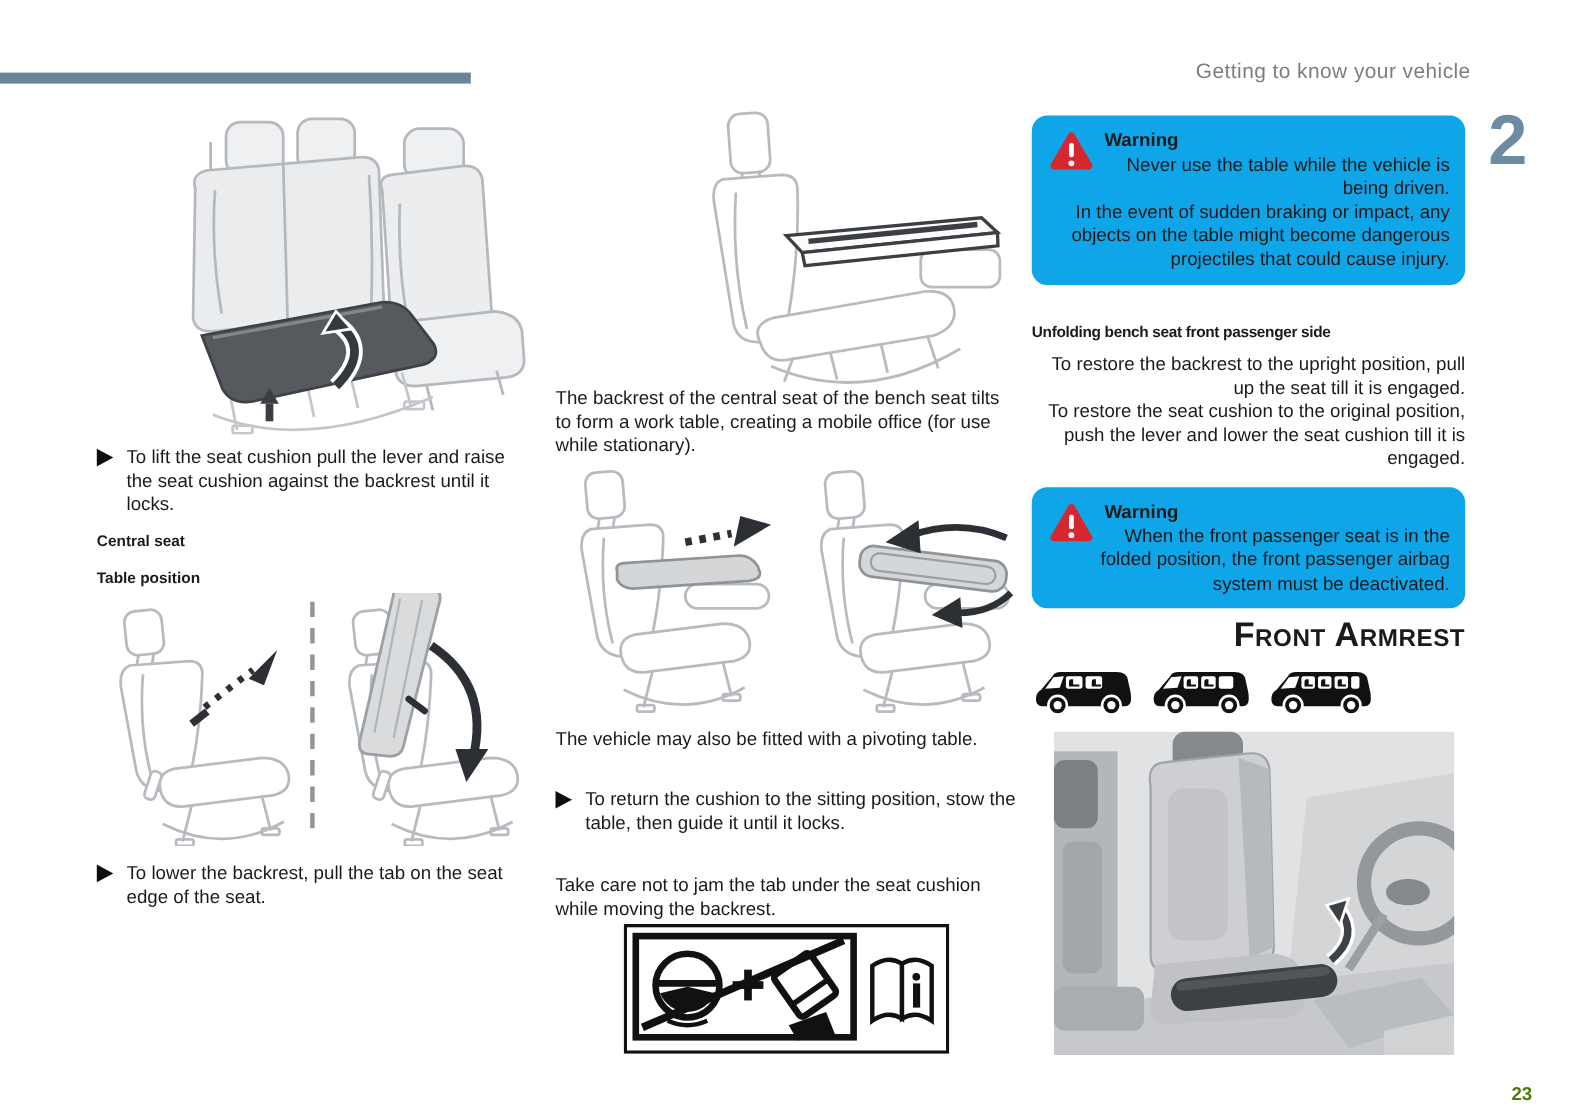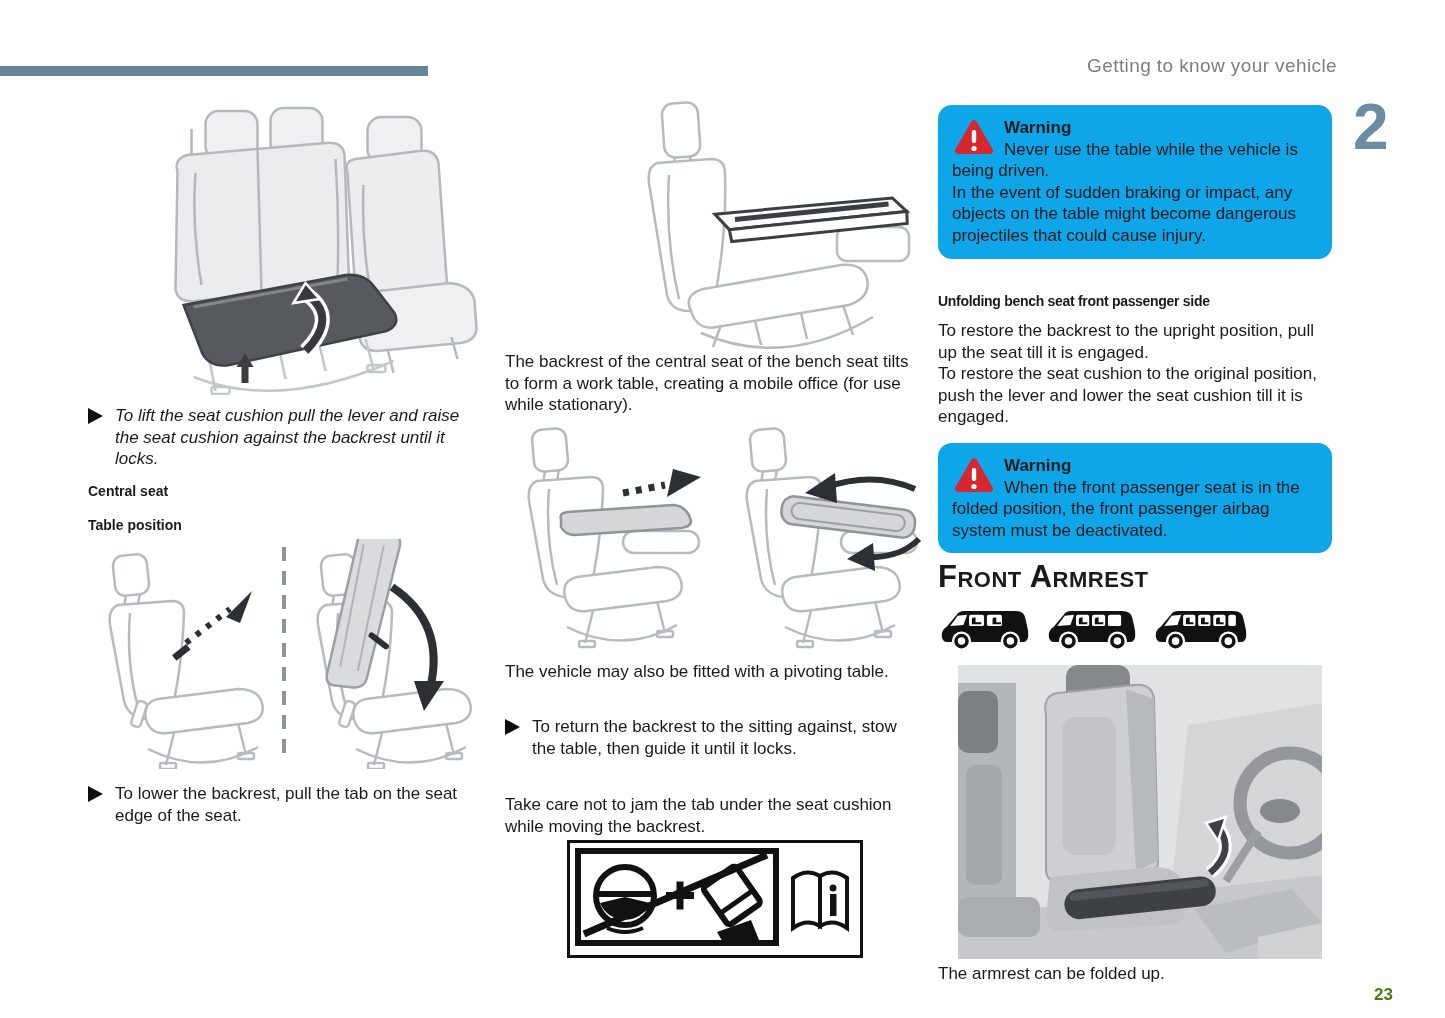--- a/index.html
+++ b/index.html
@@ -13,21 +13,21 @@
   #col1{left:88px;top:78px;width:392px;height:860px;}
   #col2{left:505px;top:78px;width:420px;height:880px;}
   #col3{left:938px;top:84px;width:394px;height:900px;}
   .blk{position:absolute;left:0;width:100%;}
   p,.bullet,.warnbox,.caption{font-size:17px;line-height:21.6px;margin:0;}
   .bullet{padding-left:27px;box-sizing:border-box;}
   .tri{position:absolute;left:0;top:3px;width:0;height:0;
        border-left:15px solid #0e0e0e;border-top:8.5px solid transparent;border-bottom:8.5px solid transparent;}
   .h3{font-size:14px;font-weight:bold;}
   .h3.tight{letter-spacing:-0.3px;white-space:nowrap;}
-  .pre{white-space:pre-line;}
+  .pre{white-space:pre-line;text-align:right;}
   .warnbox{background:#0ea5e9;border-radius:14px;padding:12px 14px;box-sizing:border-box;}
   .warn-icon{float:left;width:40px;height:36px;margin:2px 10px 0 2px;}
   .warn-title{font-weight:bold;}
   .smallcaps{font-variant:small-caps;font-weight:bold;font-size:31px;letter-spacing:.5px;line-height:1;}
   .vanrow{display:flex;gap:13px;align-items:flex-end;}
   .illus{display:block;}
 </style>
 </head>
 <body>
 
@@ -76,21 +76,21 @@
         <path d="M156,252 C176,232 180,212 158,196" fill="none" stroke="#35383c" stroke-width="8"></path>
         <polygon points="144,204 156,184 170,200" fill="#35383c" stroke="#ffffff" stroke-width="2.5"></polygon>
       </g>
 
       <g fill="#3a3d41">
         <rect x="92" y="268" width="7" height="16"></rect>
         <polygon points="87,268 104,268 95.5,254"></polygon>
       </g>
     </svg>
 
-    <div class="bullet blk" style="top:306px;font-style:italic;">
+    <div class="bullet blk" style="top:306px;">
       <span class="tri"></span>
       <span>To lift the seat cushion pull the lever and raise the seat cushion against the backrest until it locks.</span>
     </div>
 
     <div class="h3 blk" style="top:418px;">Table position</div>
     <div class="h3 blk" style="top:384px;">Central seat</div>
 
     <svg class="illus blk" style="top:440px;" width="392" height="230" viewBox="0 0 392 230">
       <defs>
         <g id="tp-seat" fill="#ffffff" stroke="#b7bbc0" stroke-width="2.5">
@@ -209,21 +209,21 @@
           <path d="M196,112 Q176,132 142,130" fill="none" stroke="#2c2f33" stroke-width="6"></path>
           <polygon points="150,116 124,132 152,144" fill="#2c2f33"></polygon>
         </g>
       </g>
     </svg>
 
     <p class="blk" style="top:562px;width:406px;">The vehicle may also be fitted with a pivoting table.</p>
 
     <div class="bullet blk" style="top:617px;">
       <span class="tri"></span>
-      <span>To return the backrest to the sitting against, stow the table, then guide it until it locks.</span>
+      <span>To return the cushion to the sitting position, stow the table, then guide it until it locks.</span>
     </div>
 
     <p class="blk" style="top:695px;width:406px;">Take care not to jam the tab under the seat cushion while moving the backrest.</p>
 
     <svg class="illus blk" style="left:62px;top:741px;width:296px;" width="296" height="118" viewBox="0 0 296 118">
       <rect x="1.5" y="1.5" width="293" height="115" fill="#ffffff" stroke="#111" stroke-width="3"></rect>
       <rect x="11" y="11" width="198" height="92" fill="none" stroke="#111" stroke-width="6"></rect>
 
       <g>
         <circle cx="58" cy="56" r="29" fill="none" stroke="#111" stroke-width="6"></circle>
@@ -277,21 +277,21 @@
     <div class="warnbox blk" style="top:338px;">
       <svg class="warn-icon" viewBox="0 0 40 36">
         <path d="M17.4,2.6 a3.1,3.1 0 0 1 5.2,0 L38.6,30.2 a3.1,3.1 0 0 1 -2.6,4.8 L4,35 a3.1,3.1 0 0 1 -2.6,-4.8 Z" fill="#d6262e"></path>
         <rect x="17.8" y="11" width="4.4" height="13" rx="2" fill="#fff"></rect>
         <circle cx="20" cy="29.5" r="2.6" fill="#fff"></circle>
       </svg>
       <div class="warn-title">Warning</div>
       <div class="pre">When the front passenger seat is in the folded position, the front passenger airbag system must be deactivated.</div>
     </div>
 
-    <div class="smallcaps blk" style="top:456px;">Front Armrest</div>
+    <div class="smallcaps blk" style="top:456px;text-align:right;">Front Armrest</div>
 
     <div class="vanrow blk" style="top:498px;">
       <svg width="94" height="48" viewBox="0 0 100 50">
         <path d="M10,41 Q4,41 4,34 Q4,28 9,25 L20,12 Q22,8 28,8 L82,8 Q92,8 93,16 L95,25 Q96,28 96,34 Q96,41 90,41 Z" fill="#111"></path>
         <path d="M21,13 L31,12 L27,23 L13,24 Z" fill="#fff"></path>
         <rect x="33" y="12" width="16" height="12" rx="2" fill="#fff"></rect>
         <rect x="52" y="12" width="16" height="12" rx="2" fill="#fff"></rect>
         <path d="M36,22 v-5 q0,-2 2,-2 h2 v5 h6 v2 z" fill="#111"></path>
         <path d="M58,22 v-5 q0,-2 2,-2 h2 v5 h5 v2 z" fill="#111"></path>
         <circle cx="25" cy="40" r="9" fill="#111" stroke="#fff" stroke-width="2.5"></circle>
@@ -358,17 +358,16 @@
         <rect x="112" y="221" width="140" height="8" rx="4" fill="#56595d" opacity="0.85"></rect>
       </g>
 
       <g>
         <path d="M252,208 Q278,186 260,162" fill="none" stroke="#ffffff" stroke-width="13"></path>
         <path d="M252,208 Q278,186 260,162" fill="none" stroke="#3d4044" stroke-width="6.5"></path>
         <polygon points="248,158 268,152 260,176" fill="#3d4044" stroke="#ffffff" stroke-width="2.5"></polygon>
       </g>
     </svg>
 
-    <p class="caption blk" style="top:858px;">The armrest can be folded up.</p>
   </div>
 
   <div class="pagenum">23</div>
 </div>
 
 </body></html>

